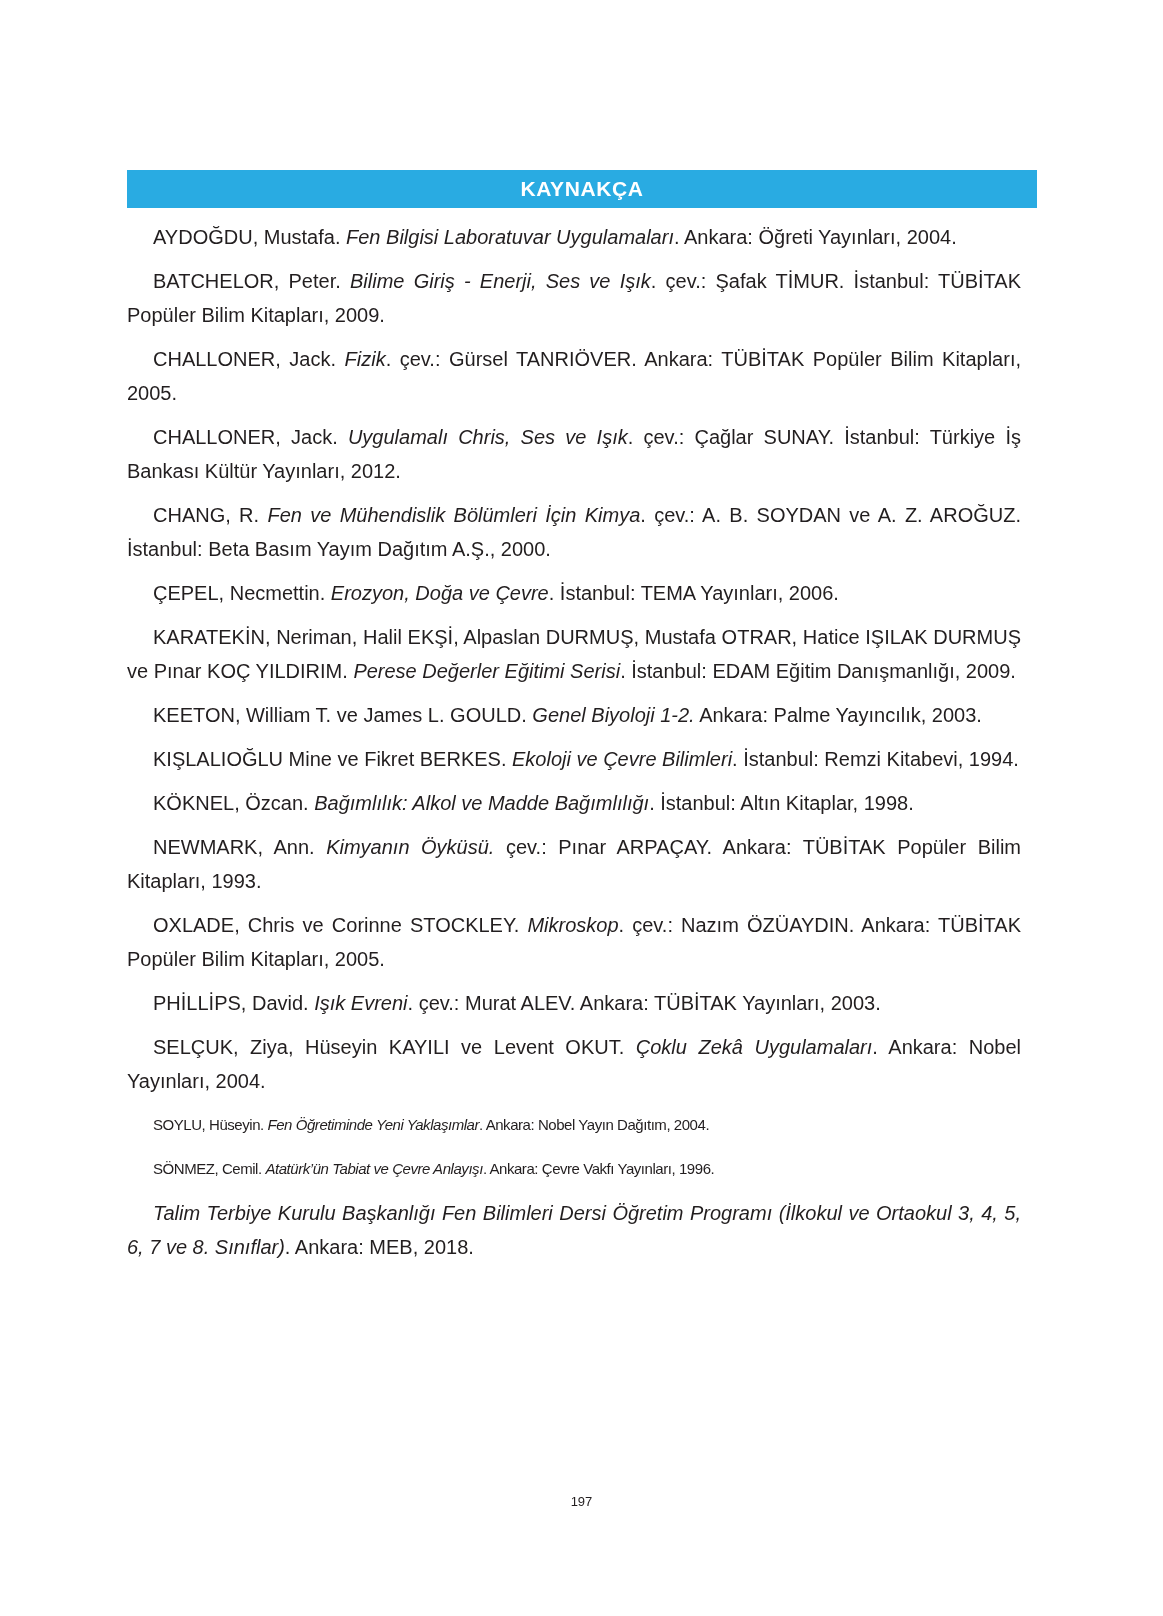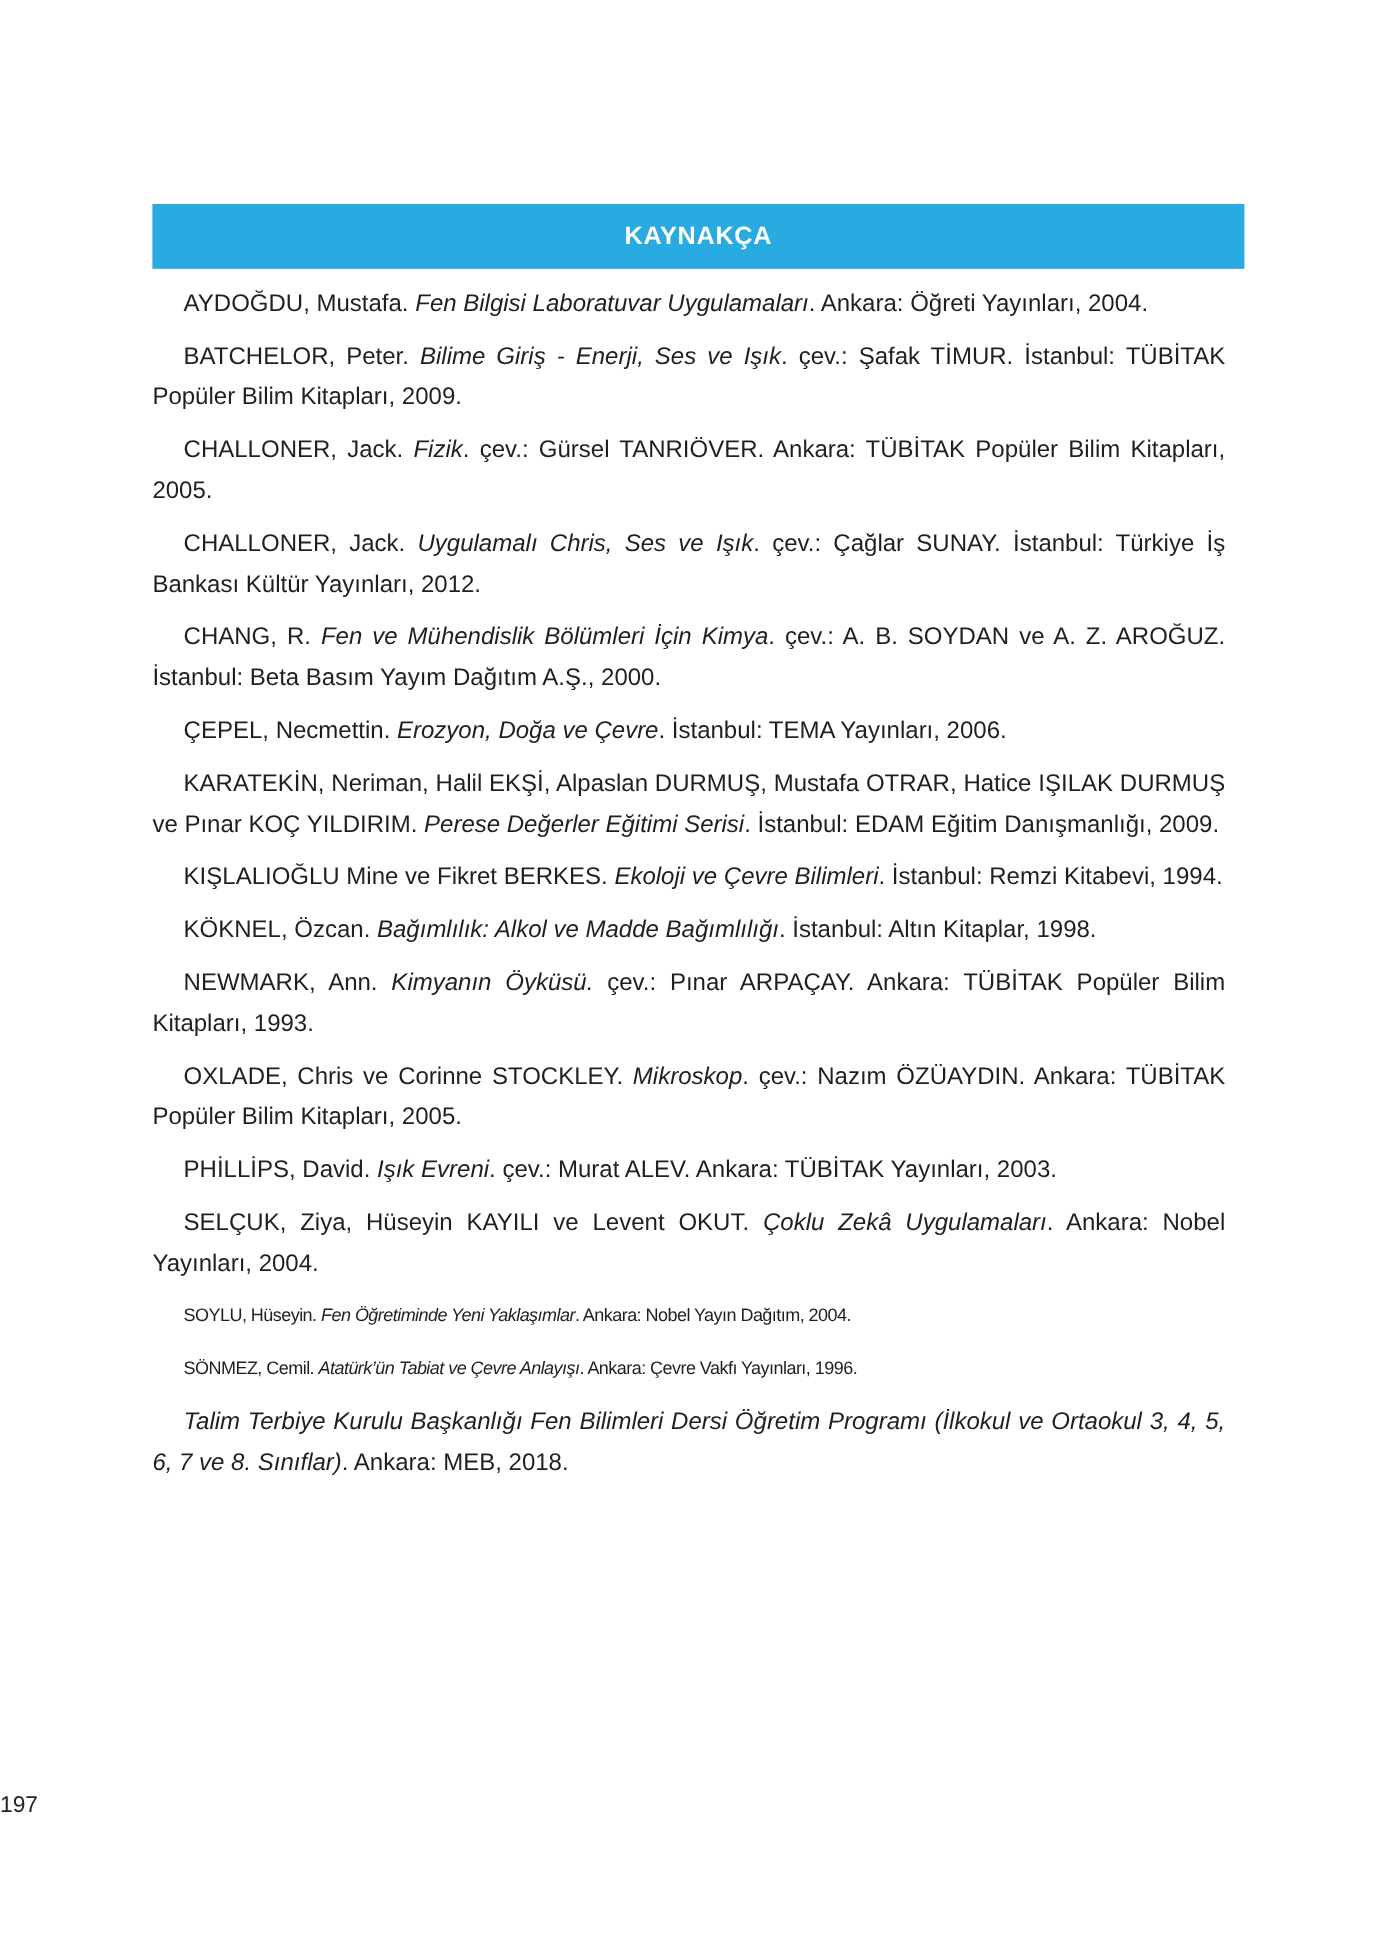--- a/index.html
+++ b/index.html
@@ -14,21 +14,21 @@
     overflow: hidden;
   }
   .content {
     position: absolute;
     left: 127px;
     top: 170px;
     width: 910px;
   }
   .header-bar {
     width: 100%;
-    height: 54px;
+    height: 38px;
     background: #29abe2;
     display: flex;
     align-items: center;
     justify-content: center;
     text-align: right;
   }
   .header-title {
     color: #ffffff;
     font-weight: bold;
     font-size: 21px;
@@ -47,40 +47,41 @@
   p.entry em { font-style: italic; }
   p.entry.compact {
     letter-spacing: -0.45px;
     font-size: 15px;
   }
   .page-number {
     position: absolute;
     top: 1494px;
     left: 0;
     width: 100%;
-    text-align: left;
-    font-size: 19px;
+    text-align: center;
+    font-size: 13px;
     color: #221e1f;
   }
 </style>
 </head>
 <body style="background: rgb(255, 255, 255); color: rgb(34, 30, 31);">
 
 <div class="content">
   <div class="header-bar" style="background: rgb(41, 171, 226);">
     <span class="header-title" style="color: rgb(255, 255, 255);">KAYNAKÇA</span>
   </div>
   <div class="entries">
       <p class="entry"><span>AYDOĞDU, Mustafa. </span><em>Fen Bilgisi Laboratuvar Uygulamaları</em><span>. Ankara: Öğreti Yayınları, 2004.</span></p>
       <p class="entry"><span>BATCHELOR, Peter. </span><em>Bilime Giriş - Enerji, Ses ve Işık</em><span>. çev.: Şafak TİMUR. İstanbul: TÜBİTAK Popüler Bilim Kitapları, 2009.</span></p>
       <p class="entry"><span>CHALLONER, Jack. </span><em>Fizik</em><span>. çev.: Gürsel TANRIÖVER. Ankara: TÜBİTAK Popüler Bilim Kitapları, 2005.</span></p>
       <p class="entry"><span>CHALLONER, Jack. </span><em>Uygulamalı Chris, Ses ve Işık</em><span>. çev.: Çağlar SUNAY. İstanbul: Türkiye İş Bankası Kültür Yayınları, 2012.</span></p>
       <p class="entry"><span>CHANG, R. </span><em>Fen ve Mühendislik Bölümleri İçin Kimya</em><span>. çev.: A. B. SOYDAN ve A. Z. AROĞUZ. İstanbul: Beta Basım Yayım Dağıtım A.Ş., 2000.</span></p>
       <p class="entry"><span>ÇEPEL, Necmettin. </span><em>Erozyon, Doğa ve Çevre</em><span>. İstanbul: TEMA Yayınları, 2006.</span></p>
       <p class="entry"><span>KARATEKİN, Neriman, Halil EKŞİ, Alpaslan DURMUŞ, Mustafa OTRAR, Hatice IŞILAK DURMUŞ ve Pınar KOÇ YILDIRIM. </span><em>Perese Değerler Eğitimi Serisi</em><span>. İstanbul: EDAM Eğitim Danışmanlığı, 2009.</span></p>
+      <p class="entry"><span>KEETON, William T. ve James L. GOULD. </span><em>Genel Biyoloji 1-2.</em><span> Ankara: Palme Yayıncılık, 2003.</span></p>
       <p class="entry"><span>KIŞLALIOĞLU Mine ve Fikret BERKES. </span><em>Ekoloji ve Çevre Bilimleri</em><span>. İstanbul: Remzi Kitabevi, 1994.</span></p>
       <p class="entry"><span>KÖKNEL, Özcan. </span><em>Bağımlılık: Alkol ve Madde Bağımlılığı</em><span>. İstanbul: Altın Kitaplar, 1998.</span></p>
       <p class="entry"><span>NEWMARK, Ann. </span><em>Kimyanın Öyküsü.</em><span> çev.: Pınar ARPAÇAY. Ankara: TÜBİTAK Popüler Bilim Kitapları, 1993.</span></p>
       <p class="entry"><span>OXLADE, Chris ve Corinne STOCKLEY. </span><em>Mikroskop</em><span>. çev.: Nazım ÖZÜAYDIN. Ankara: TÜBİTAK Popüler Bilim Kitapları, 2005.</span></p>
       <p class="entry"><span>PHİLLİPS, David. </span><em>Işık Evreni</em><span>. çev.: Murat ALEV. Ankara: TÜBİTAK Yayınları, 2003.</span></p>
       <p class="entry"><span>SELÇUK, Ziya, Hüseyin KAYILI ve Levent OKUT. </span><em>Çoklu Zekâ Uygulamaları</em><span>. Ankara: Nobel Yayınları, 2004.</span></p>
       <p class="entry compact"><span>SOYLU, Hüseyin. </span><em>Fen Öğretiminde Yeni Yaklaşımlar</em><span>. Ankara: Nobel Yayın Dağıtım, 2004.</span></p>
       <p class="entry compact"><span>SÖNMEZ, Cemil. </span><em>Atatürk’ün Tabiat ve Çevre Anlayışı</em><span>. Ankara: Çevre Vakfı Yayınları, 1996.</span></p>
       <p class="entry"><em>Talim Terbiye Kurulu Başkanlığı Fen Bilimleri Dersi Öğretim Programı (İlkokul ve Ortaokul 3, 4, 5, 6, 7 ve 8. Sınıflar)</em><span>. Ankara: MEB, 2018.</span></p>
     </div>

